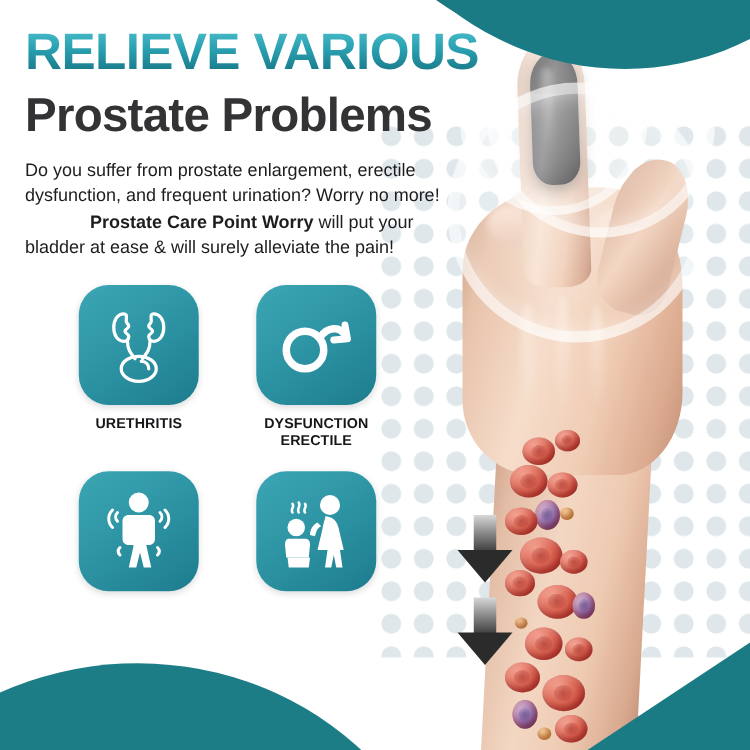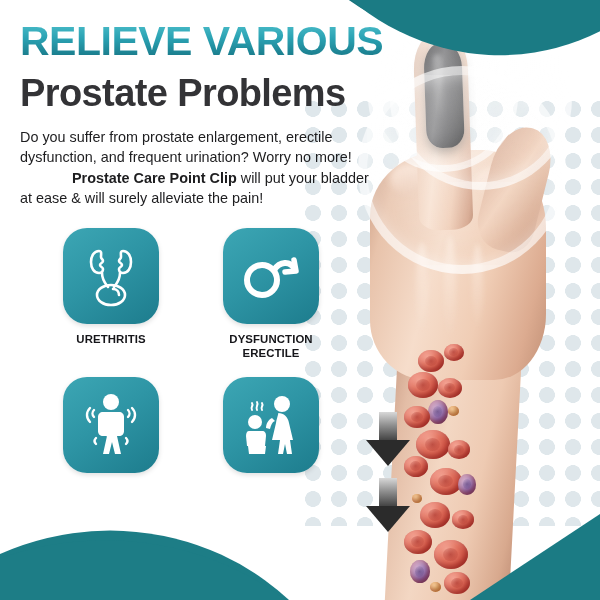--- a/index.html
+++ b/index.html
@@ -320,21 +320,21 @@
   .bodytext .indent { display: inline-block; width: 52px; }
   .bodytext .brand { font-weight: 700; }
 
   
   .features {
     position: absolute;
     left: 55px;
     top: 228px;
     width: 280px;
   }
-  .feature-row { display: flex; gap: 48px; }
+  .feature-row { display: flex; gap: 30px; }
   .feature-row.second { margin-top: 16px; }
 
   .feature {
     width: 112px;
     text-align: center;
   }
 
   .tile {
     width: 96px;
     height: 96px;
@@ -432,21 +432,21 @@
 
   <div class="content">
 
     <div class="headline">RELIEVE VARIOUS</div>
 
     <div class="subhead">Prostate Problems</div>
 
     <div class="bodytext">
       <span>Do you suffer from prostate enlargement, erectile</span>
       <span>dysfunction, and frequent urination? Worry no more!</span>
-      <span class="indent"></span><span class="brand">Prostate Care Point Clip</span><span> will put your bladder</span>
+      <span class="indent"></span><span class="brand">Prostate Care Point Worry</span><span> will put your bladder</span>
       <span>at ease &amp; will surely alleviate the pain!</span>
     </div>
 
     <div class="features">
 
       <div class="feature-row">
 
         <div class="feature">
           <div class="tile">
             <svg width="58" height="62" viewBox="0 0 58 62" fill="none" stroke="#ffffff" stroke-width="2.6" stroke-linecap="round" stroke-linejoin="round">

